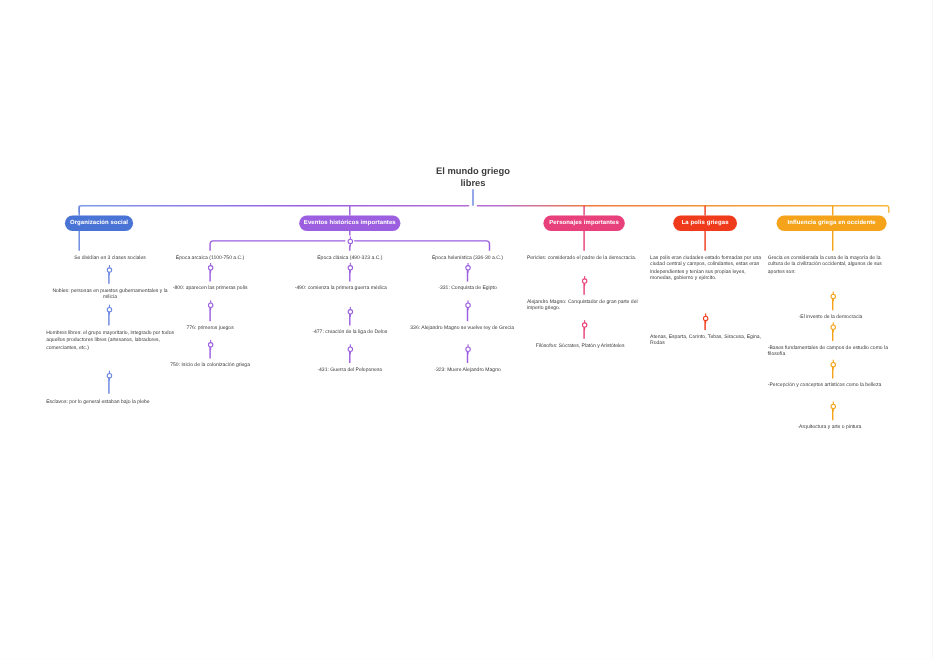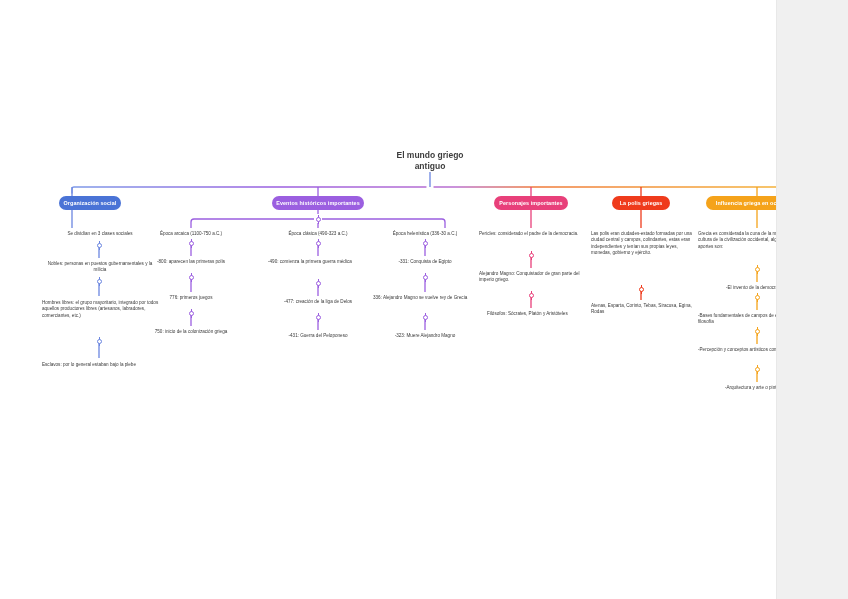--- a/index.html
+++ b/index.html
@@ -1,18 +1,18 @@
 <!DOCTYPE html>
 <html><head>
 <meta charset="utf-8">
 <style>
   html,body{margin:0;padding:0;background:#f0f0f0;}
   body{font-family:"Liberation Sans",sans-serif;}
   #canvas{
-    position:relative;width:776px;height:599px;background:#ffffff;overflow:hidden;
+    position:relative;width:848px;height:599px;background:#ffffff;overflow:hidden;
     box-shadow:0 0 0 1px #e8e8e8;
   }
   .abs{position:absolute;}
   
   #root-title{
     left:355px;top:150px;width:150px;text-align:center;
     font-size:8.5px;line-height:11px;color:#3d3d3d;font-weight:bold;
   }
   
   .pill{
@@ -95,21 +95,21 @@
 
     <path d="M757,210 L757,228" stroke="#f5a31a" stroke-width="1.3" fill="none"></path>
     <path d="M757,268 L757,282" stroke="#f5a31a" stroke-width="1.3" fill="none"></path>
     <path d="M757,296 L757,310" stroke="#f5a31a" stroke-width="1.3" fill="none"></path>
     <path d="M757,330 L757,344" stroke="#f5a31a" stroke-width="1.3" fill="none"></path>
     <path d="M757,368 L757,382" stroke="#f5a31a" stroke-width="1.3" fill="none"></path>
   </svg>
 
   <div class="abs" id="root-title">
     <div>El mundo griego</div>
-    <div>antiguo</div>
+    <div>libres</div>
   </div>
 
   <div class="pill" style="left:59px;top:196px;width:62px;background:#4a73d6;">Organización social</div>
 
   <div class="leaf" style="left:42px;top:231px;width:116px;">Se dividían en 3 clases sociales</div>
   <div class="dot" style="left:95px;top:241px;color:#6b86e0;">
       <b></b>
       <i></i>
     </div>
 

